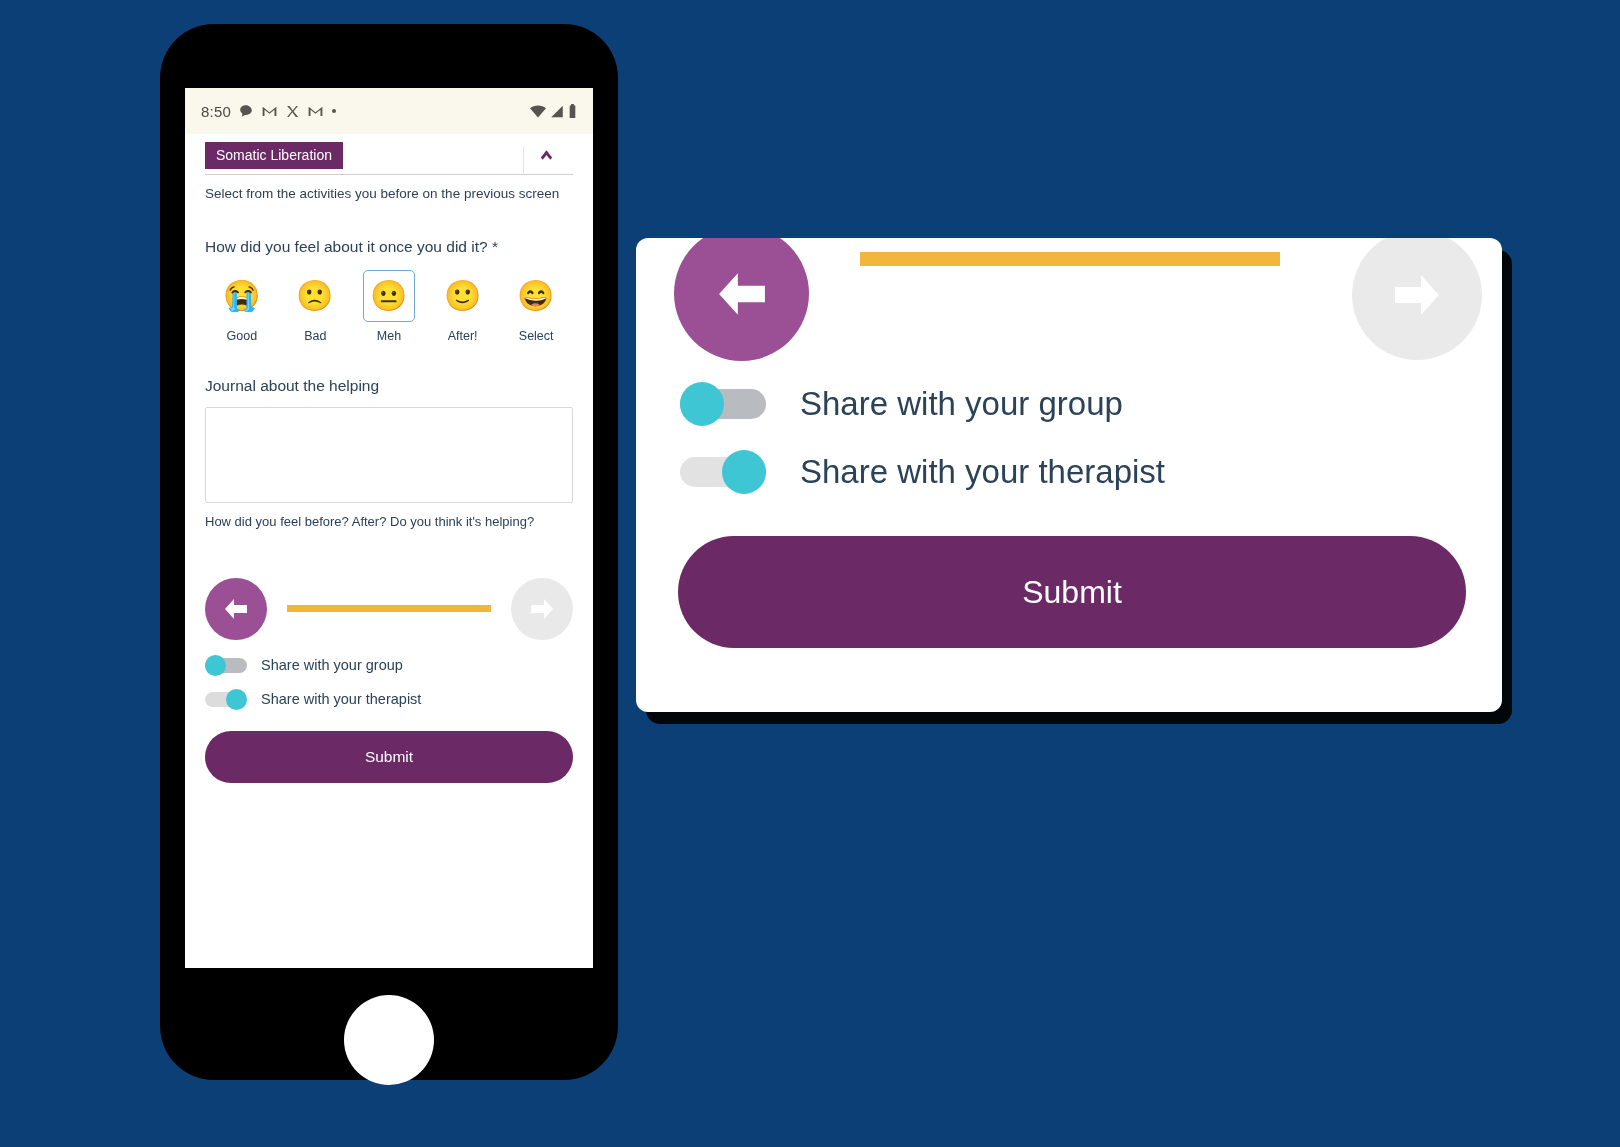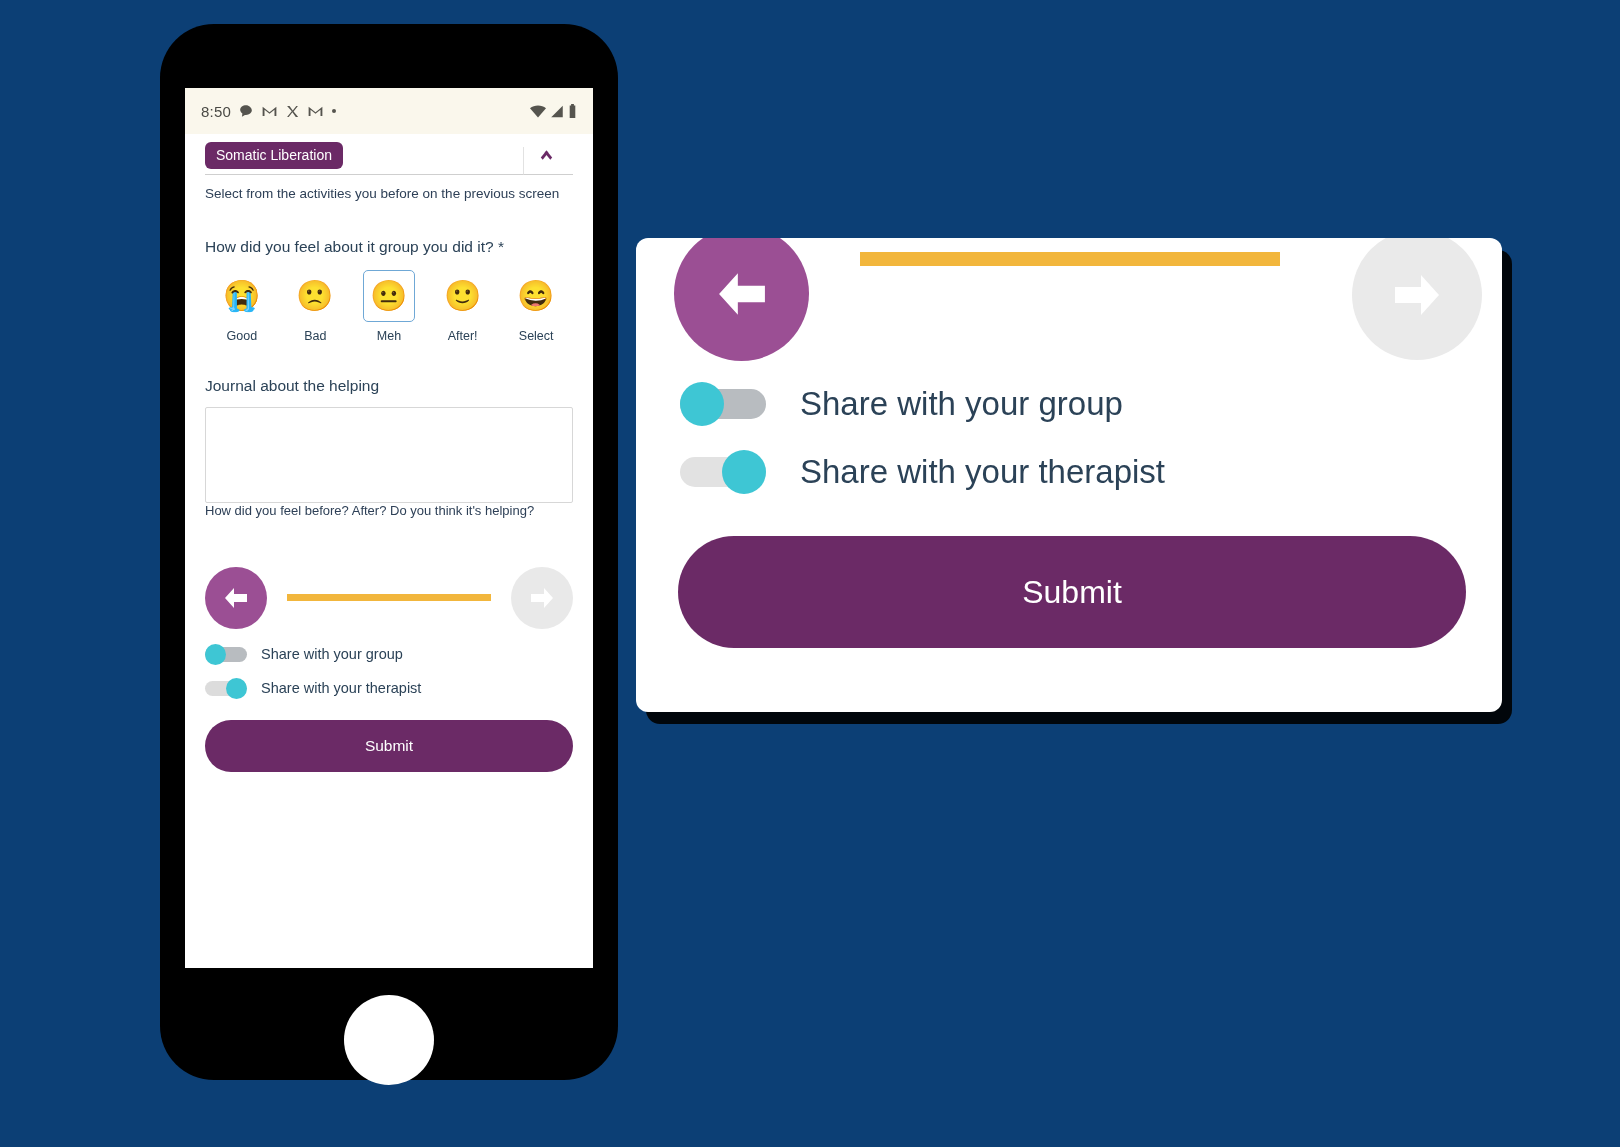--- a/index.html
+++ b/index.html
@@ -55,21 +55,21 @@
   .close-btn::before, .close-btn::after {
     content: ""; position: absolute; left: 4px; top: 14px;
     width: 22px; height: 2.2px; background: #8C5A42; border-radius: 1px;
   }
   .close-btn::before { transform: rotate(45deg); }
   .close-btn::after  { transform: rotate(-45deg); }
 
   .chip-field { position: relative; margin-top: 8px; }
   .chip {
     display: inline-block; background: #6B2A66; color: #fff;
-    font-size: 14px; padding: 5px 11px 6px; border-radius: 6px;
+    font-size: 14px; padding: 5px 11px 6px; border-radius: 0;
     position: relative; z-index: 2;
   }
   .select-line {
     position: absolute; left: 0; right: 0; bottom: -6px;
     height: 28px; border-bottom: 1px solid #CFCFCF;
   }
   .select-caret-box {
     position: absolute; right: 0; bottom: -6px;
     width: 50px; height: 28px;
     border-left: 1px solid #E2E2E2; border-bottom: 1px solid #CFCFCF;
@@ -104,21 +104,21 @@
   .emoji-item.selected .emoji-box { border-color: #6FA8D6; }
   .emoji-glyph { font-size: 30px; line-height: 1; }
   .emoji-label {
     font-size: 12.5px; color: #2B4257; margin-top: 7px;
   }
 
   .textarea-box {
     margin-top: 12px; width: 100%; height: 96px;
     border: 1px solid #D7D7D7; background: #fff; border-radius: 2px;
   }
-  .helper2 { font-size: 13px; color: #2E4057; }
+  .helper2 { font-size: 13px; color: #2E4057; margin-top: 11px; }
 
   
   .nav-row {
     display: flex; align-items: center;
     margin-top: 48px; height: 64px;
   }
   .circle-btn {
     width: 62px; height: 62px; border-radius: 50%;
     display: flex; align-items: center; justify-content: center;
     flex: none; cursor: pointer;
@@ -253,21 +253,21 @@
 
         <div class="chip-field">
           <span class="chip">Somatic Liberation</span>
           <span class="select-line"></span>
           <span class="select-caret-box">
             <span class="select-caret"></span>
           </span>
         </div>
         <div class="helper">Select from the activities you before on the previous screen</div>
 
-        <div class="field-label">How did you feel about it group you did it? *</div>
+        <div class="field-label">How did you feel about it once you did it? *</div>
 
         <div class="emoji-row">
           <div class="emoji-item">
             <span class="emoji-box">
                 <span class="emoji-glyph">😭</span>
               </span>
             <span class="emoji-label">Good</span>
           </div>
           <div class="emoji-item">
             <span class="emoji-box">

